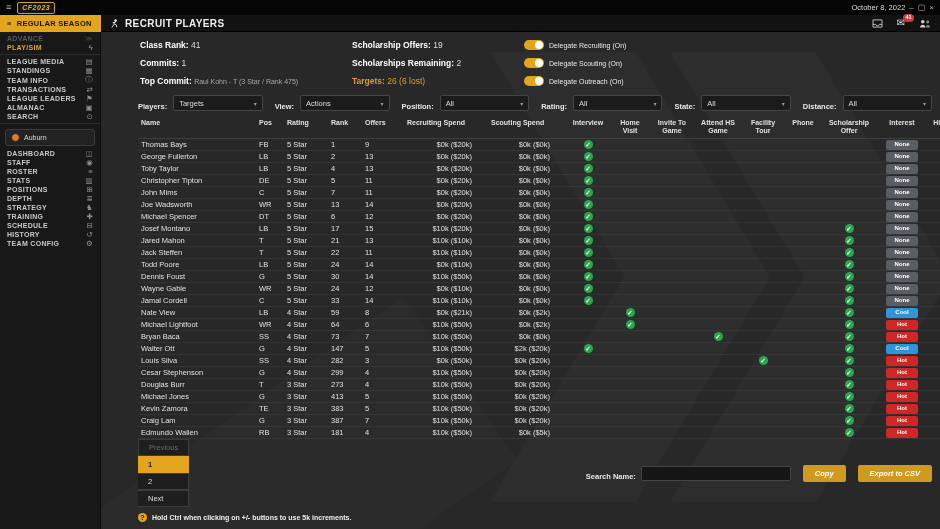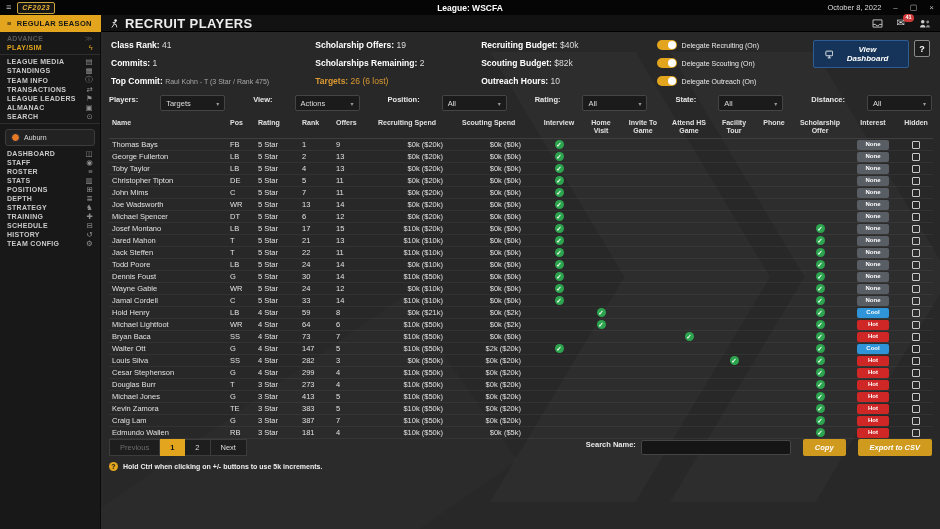--- a/index.html
+++ b/index.html
@@ -11,31 +11,31 @@
 
   
   .titlebar { flex:0 0 15px; background:#050505; display:flex; align-items:center; padding:0 6px;
               position:relative; font-size:8px; color:#ccc; }
   .tb-left { display:flex; align-items:center; gap:6px; z-index:1; }
   .tb-icon { font-size:9px; color:#bbb; cursor:pointer; line-height:1; }
   .logo { background:#151515; border:1px solid #caa23a; color:#e8b33a; font-weight:bold; font-style:italic;
           font-size:7px; padding:0 4px; border-radius:2px; line-height:10px; letter-spacing:.5px; }
   .tb-title { position:absolute; left:0; right:0; text-align:center; font-weight:bold; color:#fff;
               font-size:8.5px; pointer-events:none; }
-  .tb-right { margin-left:auto; display:flex; align-items:center; gap:12px; z-index:1; }
+  .tb-right { margin-left:auto; display:flex; align-items:center; gap:4px; z-index:1; }
   .tb-date { font-size:7.5px; color:#ddd; }
   .win-btn { font-size:8px; color:#bbb; cursor:pointer; line-height:1; }
 
   
   .second-row { flex:0 0 17px; display:flex; }
   .sidebar-header { flex:0 0 101px; background:#e2a51d; color:#161616; font-size:7.5px; font-weight:bold;
                     display:flex; align-items:center; gap:5px; padding:0 7px; letter-spacing:.3px; cursor:pointer; }
   .toolbar { flex:1; background:#121212; display:flex; align-items:center; gap:6px; padding:0 9px;
              border-bottom:1px solid #000; }
-  .toolbar-title { font-weight:bold; font-size:13px; color:#eee; letter-spacing:.4px; }
+  .toolbar-title { font-weight:bold; font-size:10px; color:#eee; letter-spacing:.4px; }
   .toolbar-icons { margin-left:auto; display:flex; align-items:center; gap:14px; color:#ddd; }
   .ticon { cursor:pointer; display:flex; align-items:center; }
   .mail-wrap { position:relative; font-size:10px; line-height:1; cursor:pointer; }
   .mail-badge { position:absolute; top:-4px; right:-9px; background:#d03a3a; color:#fff; font-size:5.5px;
                 font-weight:bold; border-radius:5px; padding:1px 2.5px; line-height:5.5px; }
 
   
   .body-row { flex:1; display:flex; min-height:0; }
   .sidebar { flex:0 0 101px; background:#181818; border-right:1px solid #0b0b0b; padding-top:2px;
              display:flex; flex-direction:column; overflow:hidden; }
@@ -50,21 +50,21 @@
                  color:#ddd; cursor:pointer; }
   .team-logo { width:9px; height:9px; border-radius:50%; background:#e87722; border:1px solid #0c2340; flex:0 0 9px; }
 
   .main { flex:1; position:relative; overflow:hidden; background:#282828; }
   .chevron { position:absolute; background:rgba(255,255,255,.022);
              clip-path:polygon(0 0,52% 0,100% 50%,52% 100%,0 100%,48% 50%); }
   .c1 { width:280px; height:450px; right:170px; top:20px; }
   .c2 { width:280px; height:450px; right:-10px; top:20px; }
   .stripe { position:absolute; width:560px; height:200px; left:-150px; bottom:-110px;
             background:rgba(255,255,255,.015); transform:rotate(-35deg); }
-  .content { position:relative; z-index:1; padding:6px 8px 0; display:flex; flex-direction:column; height:100%; }
+  .content { position:relative; z-index:1; padding:6px 8px 0; display:flex; flex-direction:column; height:100%;margin-left:29px; }
 
   
   .summary { display:flex; align-items:flex-start; gap:14px; padding:2px 2px 6px; }
   .sum-col { display:flex; flex-direction:column; gap:8px; }
   .sum-col.w1 { width:198px; } .sum-col.w2 { width:158px; } .sum-col.w3 { width:168px; }
   .sum-line { font-size:8.5px; color:#e8e8e8; white-space:nowrap; }
   .sum-label { font-weight:bold; color:#fff; }
   .sum-val { color:#ddd; }
   .sum-val.tiny { font-size:7px; color:#a8a8a8; }
   .amber .sum-label, .amber .sum-val { color:#dd9a31; }
@@ -75,21 +75,21 @@
   .tog-label { font-size:7px; color:#e8e8e8; white-space:nowrap; }
   .actions-col { margin-left:auto; display:flex; align-items:flex-start; gap:5px; }
   .view-dash { display:flex; align-items:center; gap:5px; background:#163459; border:1px solid #2d5d94;
                color:#fff; font-weight:bold; font-style:italic; font-size:8px; padding:4px 11px;
                border-radius:2px; cursor:pointer; font-family:inherit; }
   .help-btn { width:17px; height:17px; background:#1d1d1d; border:1px solid #8a8a8a; border-radius:2px;
               color:#fff; font-weight:bold; font-size:9px; display:flex; align-items:center; justify-content:center;
               cursor:pointer; font-family:inherit; }
 
   
-  .filters { display:flex; align-items:flex-start; gap:22px; padding:3px 0 6px; }
+  .filters { display:flex; align-items:flex-end; gap:6px; padding:3px 0 6px; }
   .f-label { font-size:7.5px; font-weight:bold; color:#e8e8e8; margin-left:6px; white-space:nowrap; }
   .filters .f-label:first-child { margin-left:0; }
   .select { flex:1; height:16px; background:#1b1b1b; border:1px solid #454545; border-radius:2px;
             display:flex; align-items:center; justify-content:space-between; padding:0 5px; font-size:7.5px;
             color:#ddd; cursor:pointer; min-width:58px; }
   .caret { color:#999; font-size:6px; }
 
   
   table { width:100%; border-collapse:collapse; table-layout:fixed; }
   thead th { font-size:7px; font-weight:bold; color:#e0e0e0; text-align:left; padding:2px 3px 3px;
@@ -105,48 +105,47 @@
            font-weight:bold; color:#fff; text-align:center; line-height:1.3; }
   .badge-none { background:#585e64; }
   .badge-cool { background:#2f95d8; }
   .badge-hot  { background:#cf2626; }
   .cbox { display:inline-block; width:8px; height:8px; border:1px solid #c9c9c9; border-radius:1px;
           background:transparent; vertical-align:middle; cursor:pointer; }
 
   
   .showing { font-size:7.5px; color:#cfcfcf; padding:4px 0; }
   .footer-row { display:flex; align-items:center; gap:8px; }
-  .pagination { display:flex; }
+  .pagination { display:flex;flex-direction:column; }
   .page-btn { height:17px; padding:0 10px; background:#1e1e1e; border:1px solid #3c3c3c; color:#ddd;
               font-size:7.5px; display:flex; align-items:center; cursor:pointer; font-family:inherit; }
   .page-btn + .page-btn { border-left:none; }
   .page-btn.disabled { color:#6b6b6b; }
   .page-btn.active { background:#e2a51d; color:#161616; font-weight:bold; border-color:#e2a51d; }
-  .search-wrap { margin-left:auto; display:flex; align-items:flex-start; gap:5px; }
+  .search-wrap { margin-left:auto; display:flex; align-items:flex-end; gap:5px; }
   .search-label { font-size:7.5px; font-weight:bold; color:#e8e8e8; }
   .search-input { width:150px; height:15px; background:#151515; border:1px solid #454545; border-radius:2px;
                   color:#ddd; font-size:7.5px; padding:0 4px; font-family:inherit; }
   .gold-btn { height:17px; padding:0 12px; background:#cf9a1e; border:none; color:#fff; font-weight:bold;
               font-style:italic; font-size:7.5px; border-radius:2px; cursor:pointer; font-family:inherit; margin-left:4px; }
   .hint-row { display:flex; align-items:center; gap:5px; padding:6px 0; }
   .hint-icon { width:9px; height:9px; border-radius:50%; background:#e2a51d; color:#161616; font-size:7px;
                font-weight:bold; display:flex; align-items:center; justify-content:center; }
   .hint-text { font-size:7px; font-weight:bold; color:#eee; }
 </style>
 </head>
 <body>
 
 <div class="app">
 
   <div class="titlebar">
     <div class="tb-left">
       <span class="tb-icon">≡</span>
       <span class="logo">CF2023</span>
     </div>
-    <div class="tb-title">League: WSCFA</div>
     <div class="tb-right">
       <span class="tb-date">October 8, 2022</span>
       <span class="win-btn">–</span>
       <span class="win-btn">▢</span>
       <span class="win-btn">×</span>
     </div>
   </div>
 
   <div class="second-row">
     <div class="sidebar-header">
@@ -289,55 +288,40 @@
           <div class="sum-col w1">
             <div class="sum-line"><span class="sum-label">Class Rank:</span> <span class="sum-val">41</span></div>
             <div class="sum-line"><span class="sum-label">Commits:</span> <span class="sum-val">1</span></div>
             <div class="sum-line"><span class="sum-label">Top Commit:</span> <span class="sum-val tiny">Raul Kohn - T (3 Star / Rank 475)</span></div>
           </div>
           <div class="sum-col w2">
             <div class="sum-line"><span class="sum-label">Scholarship Offers:</span> <span class="sum-val">19</span></div>
             <div class="sum-line"><span class="sum-label">Scholarships Remaining:</span> <span class="sum-val">2</span></div>
             <div class="sum-line amber"><span class="sum-label">Targets:</span> <span class="sum-val">26 (6 lost)</span></div>
           </div>
-          <div class="sum-col w3">
-            <div class="sum-line"><span class="sum-label">Recruiting Budget:</span> <span class="sum-val">$40k</span></div>
-            <div class="sum-line"><span class="sum-label">Scouting Budget:</span> <span class="sum-val">$82k</span></div>
-            <div class="sum-line"><span class="sum-label">Outreach Hours:</span> <span class="sum-val">10</span></div>
-          </div>
           <div class="toggles" id="delegate-toggles">
               <div class="tog-row">
                 <span class="pill">
                   <span class="knob"></span>
                 </span>
                 <span class="tog-label">Delegate Recruiting (On)</span>
               </div>
               <div class="tog-row">
                 <span class="pill">
                   <span class="knob"></span>
                 </span>
                 <span class="tog-label">Delegate Scouting (On)</span>
               </div>
               <div class="tog-row">
                 <span class="pill">
                   <span class="knob"></span>
                 </span>
                 <span class="tog-label">Delegate Outreach (On)</span>
               </div>
             </div>
-          <div class="actions-col">
-            <button class="view-dash">
-              <svg width="9" height="9" viewBox="0 0 10 10">
-                  <rect x="1" y="1" width="8" height="5.5" rx="1" fill="none" stroke="#fff"></rect>
-                  <path d="M3.2 9h3.6M5 6.5V9" stroke="#fff" fill="none"></path>
-                </svg>
-              <span>View Dashboard</span>
-            </button>
-            <button class="help-btn">?</button>
-          </div>
         </div>
 
         <div class="filters" id="filters">
             <span class="f-label">Players:</span>
             <div class="select">
               <span>Targets</span>
               <span class="caret">▾</span>
             </div>
             <span class="f-label">View:</span>
             <div class="select">
@@ -652,21 +636,21 @@
                 <td class="center"></td>
                 <td class="center"></td>
                 <td class="center"></td>
                 <td class="center"></td>
                 <td class="center"></td>
                 <td class="center"><span class="check">✓</span></td>
                 <td class="center"><span class="badge badge-none">None</span></td>
                 <td class="center"><span class="cbox"></span></td>
               </tr>
               <tr>
-                <td class="td-name">Hold Henry</td>
+                <td class="td-name">Nate View</td>
                 <td>LB</td>
                 <td>4 Star</td>
                 <td>59</td>
                 <td>8</td>
                 <td class="right">$0k ($21k)</td>
                 <td class="right">$0k ($2k)</td>
                 <td class="center"></td>
                 <td class="center"><span class="check">✓</span></td>
                 <td class="center"></td>
                 <td class="center"></td>

